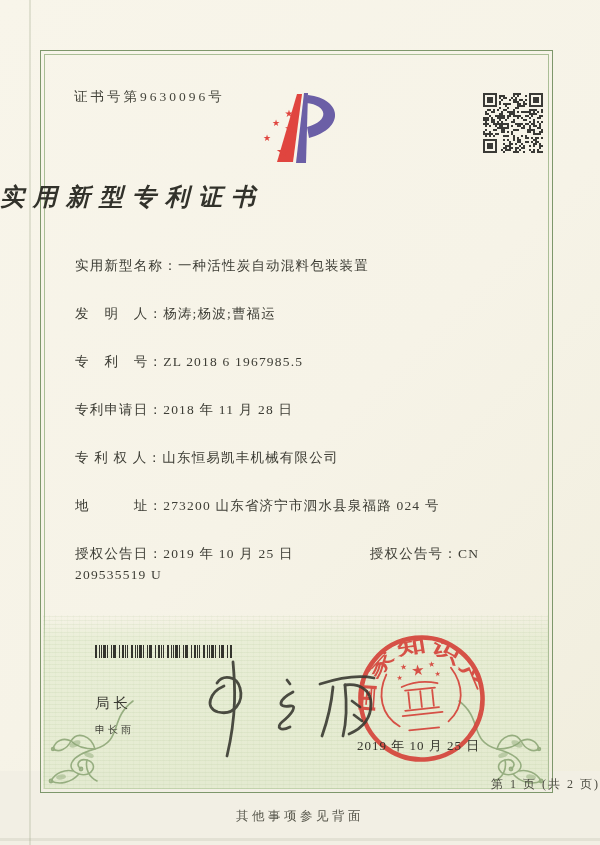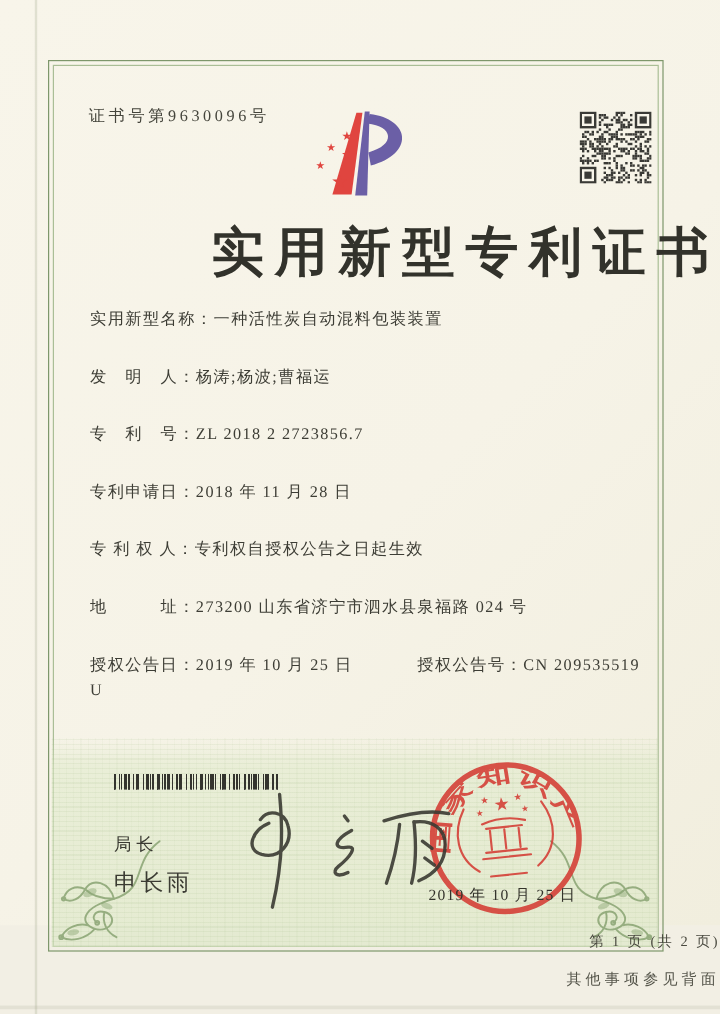--- a/index.html
+++ b/index.html
@@ -26,50 +26,50 @@
   
   .green-zone{
     position:absolute;left:43px;top:615px;width:505px;height:174px;
     background:
       repeating-linear-gradient(0deg, rgba(140,172,110,.10) 0 1px, rgba(0,0,0,0) 1px 4px),
       repeating-linear-gradient(90deg, rgba(140,172,110,.05) 0 1px, rgba(0,0,0,0) 1px 6px),
       linear-gradient(180deg, rgba(225,236,205,0) 0%, rgba(223,234,202,.55) 14%, rgba(219,231,197,.62) 100%);
   }
 
   .cert-no{left:74px;top:88px;font-size:13.5px;letter-spacing:3px;color:#45453c;}
-  .title{left:0;top:181px;width:600px;text-align:right;font-size:44px;font-weight:600;
-    letter-spacing:9px;color:#32322b;}
+  .title{left:0;top:181px;width:600px;text-align:left;font-size:24px;font-weight:600;
+    letter-spacing:9px;color:#32322b;font-style:italic;}
 
   .fields{left:75px;top:255px;width:460px;display:flex;flex-direction:column;gap:27px;
     font-size:13.5px;letter-spacing:1.2px;color:#3d3d35;line-height:21px;}
   .fields .lab{color:#3d3d35;}
   .fields .val{color:#3d3d35;}
-  .pair2{margin-left:54px;}
+  .pair2{margin-left:76px;}
 
   .paras{left:72px;top:497px;width:462px;font-size:12.8px;line-height:1.92;
     letter-spacing:1.1px;color:#46463c;text-align:justify;}
   .paras p{margin:0;text-indent:2em;}
 
   .barcode{left:95px;top:645px;width:137px;height:13px;
     background:
       repeating-linear-gradient(90deg,#34342e 0 1px,rgba(0,0,0,0) 1px 4px),
       repeating-linear-gradient(90deg,#34342e 0 2px,rgba(0,0,0,0) 2px 9px),
       repeating-linear-gradient(90deg,#34342e 0 1px,rgba(0,0,0,0) 1px 6px);
   }
 
   .director-title{left:95px;top:694px;font-size:14.5px;letter-spacing:4px;color:#3b3b33;text-align:right;}
-  .director-name{left:95px;top:723px;font-size:19px;letter-spacing:3px;color:#3b3b33;}
+  .director-name{left:95px;top:723px;font-size:10px;letter-spacing:3px;color:#3b3b33;}
 
   .signature{left:192px;top:656px;width:205px;height:108px;z-index:3;}
   .seal{left:350px;top:627px;width:143px;height:143px;z-index:2;opacity:.92;transform:rotate(-6deg);}
   .seal-date{left:357px;top:737px;font-size:13px;letter-spacing:1px;color:#33332b;z-index:4;}
 
   .page-indicator{left:0;top:776px;width:600px;text-align:right;font-size:12px;
     letter-spacing:2px;color:#4a4a40;}
-  .back-note{left:0;top:808px;width:600px;text-align:right;font-size:12.5px;
+  .back-note{left:0;top:808px;width:600px;text-align:center;font-size:12.5px;
     letter-spacing:3.5px;color:#55554a;}
 
   .corner-ornament{width:92px;height:92px;}
   .orn-left{left:45px;top:697px;}
   .orn-right{left:455px;top:697px;transform:scaleX(-1);}
 
   .logo{left:246px;top:78px;width:115px;height:105px;}
   .qr{left:483px;top:93px;width:60px;height:60px;}
 </style>
 </head>
@@ -449,27 +449,27 @@
   <div class="t title">实用新型专利证书</div>
 
   <div class="t fields">
     <div>
       <span class="lab">实用新型名称：</span><span class="val">一种活性炭自动混料包装装置</span>
     </div>
     <div>
       <span class="lab">发　明　人：</span><span class="val">杨涛;杨波;曹福运</span>
     </div>
     <div>
-      <span class="lab">专　利　号：</span><span class="val">ZL 2018 2 2723856.7</span>
+      <span class="lab">专　利　号：</span><span class="val">ZL 2018 6 1967985.5</span>
     </div>
     <div>
       <span class="lab">专利申请日：</span><span class="val">2018 年 11 月 28 日</span>
     </div>
     <div>
-      <span class="lab">专 利 权 人：</span><span class="val">专利权自授权公告之日起生效</span>
+      <span class="lab">专 利 权 人：</span><span class="val">山东恒易凯丰机械有限公司</span>
     </div>
     <div>
       <span class="lab">地　　　址：</span><span class="val">273200 山东省济宁市泗水县泉福路 024 号</span>
     </div>
     <div>
       <span class="lab">授权公告日：</span><span class="val">2019 年 10 月 25 日</span><span class="lab pair2">授权公告号：</span><span class="val">CN 209535519 U</span>
     </div>
   </div>
 
   <div class="t paras">

